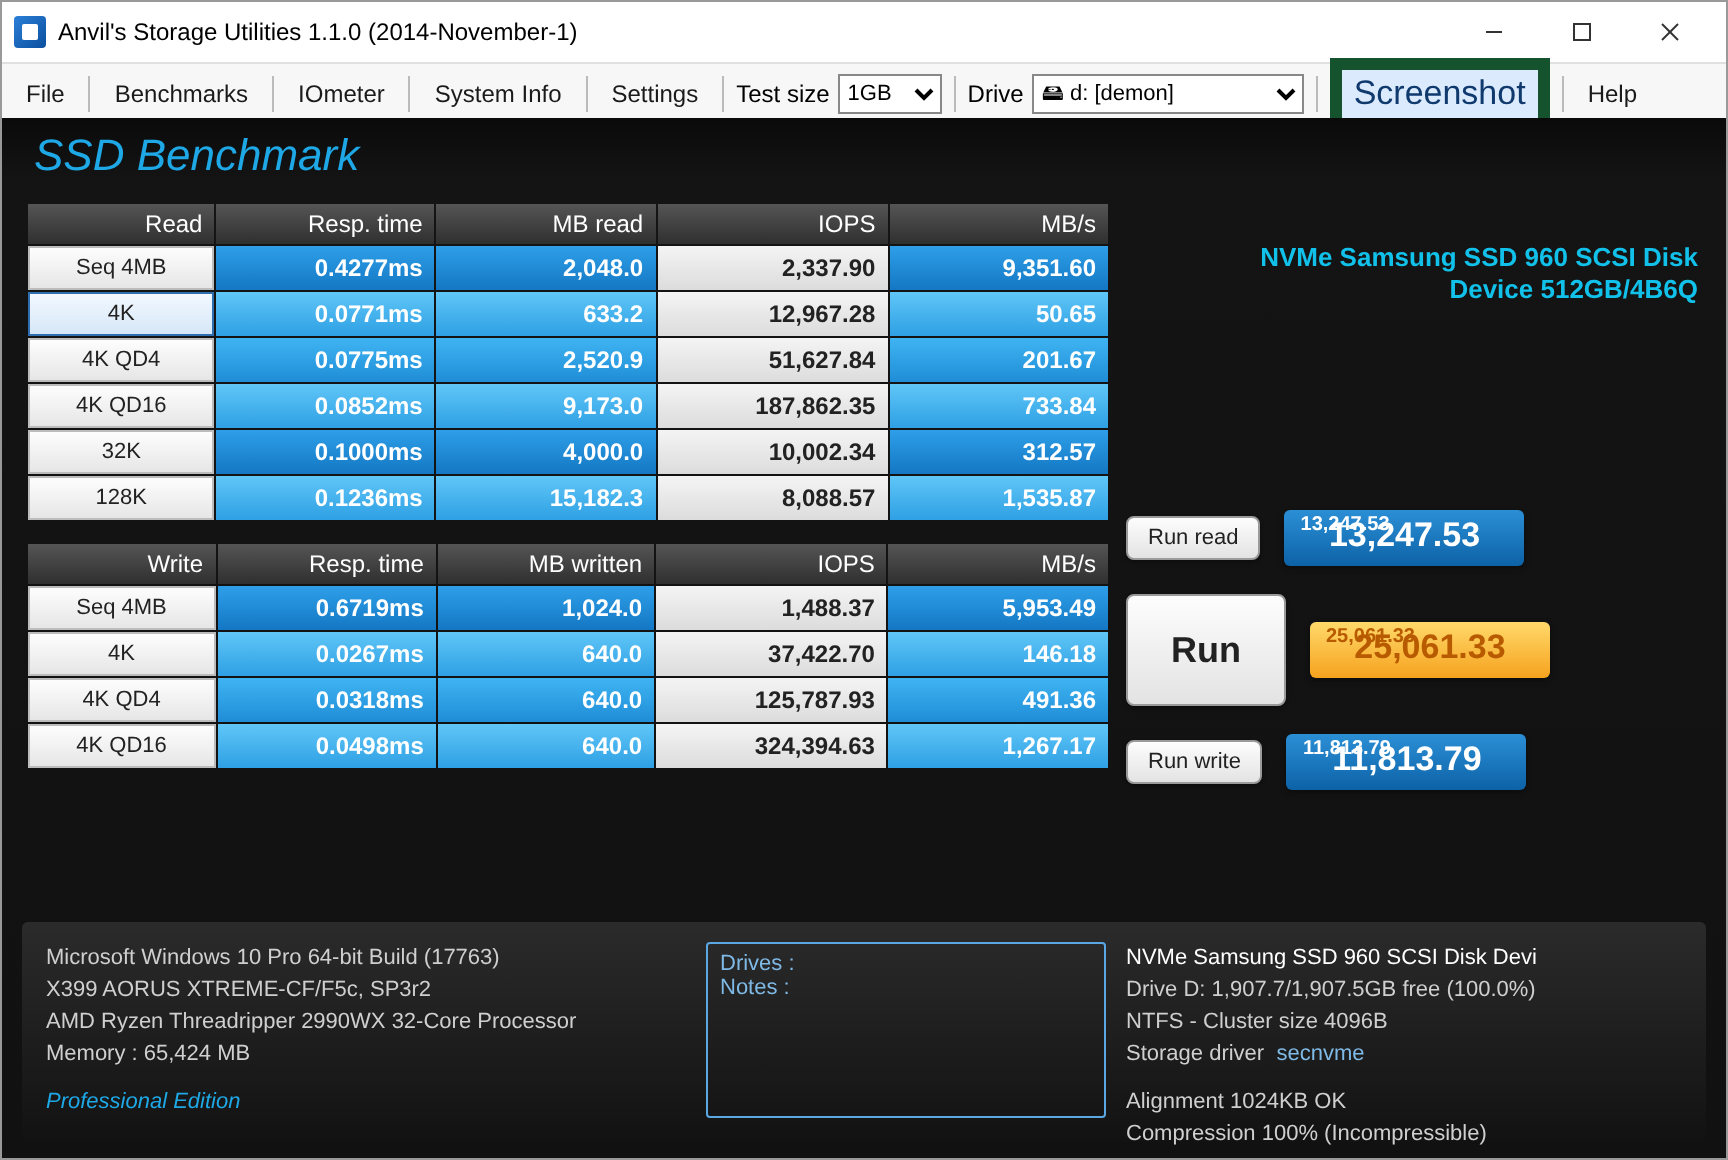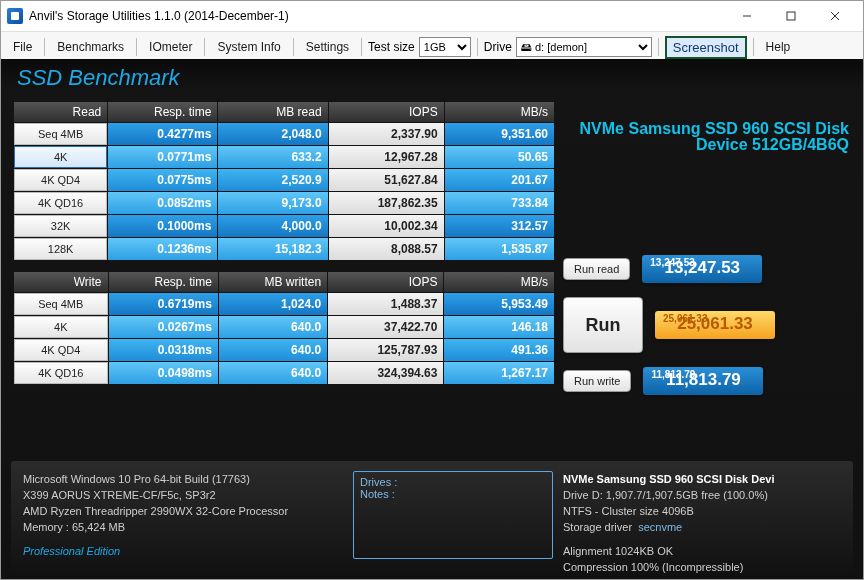--- a/index.html
+++ b/index.html
@@ -12,25 +12,25 @@
   .winbtn{width:44px;height:28px;display:flex;align-items:center;justify-content:center;font-family:sans-serif;font-size:14px}
   .winbtn svg{width:10px;height:10px;stroke:#333;stroke-width:1;fill:none}
   .menubar{height:26px;display:flex;align-items:center;gap:6px;padding:2px 6px;border-bottom:1px solid #cfcfcf;background:#f7f7f7}
   .menuitem{padding:2px 6px;color:#1a1a1a}
   .sep{width:1px;height:18px;background:#bbb}
   .testsize{display:flex;align-items:center;gap:4px}
   .testsize select,.drive select{height:20px;font-size:11px;border:1px solid #888;background:#fff}
   .testsize select{width:52px}
   .drive{display:flex;align-items:center;gap:4px}
   .drive select{width:136px}
-  .screenshot-btn{border:2px solid #14532d;background:#dbeafc;padding:2px 6px;color:#103a6e;font-size:13px}
+  .screenshot-btn{border:6px solid #14532d;background:#dbeafc;padding:2px 6px;color:#103a6e;font-size:17px}
   
   .client{position:absolute;left:0;right:0;top:58px;bottom:0;background:linear-gradient(#0a0a0a 0%,#141414 6%,#111 100%);padding:4px 8px 8px 12px;box-sizing:border-box;display:flex;flex-direction:column}
   .heading{color:#1fa8e6;font-size:22px;font-style:italic;font-weight:400;padding:2px 4px 10px 4px}
-  .devname{position:absolute;right:14px;top:62px;text-align:right;color:#12c1ea;font-size:16px;font-weight:bold;line-height:16px}
+  .devname{position:absolute;right:14px;top:62px;text-align:right;color:#12c1ea;font-size:13px;font-weight:bold;line-height:16px}
   
   .tables{display:flex;flex-direction:column;gap:10px;width:542px}
   table.bench{border-collapse:separate;border-spacing:1px;width:100%}
   table.bench th,table.bench td{height:20px;padding:0 6px;text-align:right;font-size:12px;vertical-align:middle}
   table.bench th{background:linear-gradient(#555,#2f2f2f);color:#fff;font-weight:normal}
   table.bench td.label{background:linear-gradient(#fdfdfd,#e6e6e6);border:1px solid #bcbcbc;text-align:center;font-size:11px;color:#222;width:92px}
   table.bench td.label.sel{border:1px solid #2f6fb0;background:linear-gradient(#f2f8ff,#d6e7f7)}
   td.blue{background:linear-gradient(#2e9fe8,#1477c4);color:#fff;font-weight:bold}
   td.blue2{background:linear-gradient(#3fb4f2,#1f8dd7);color:#fff;font-weight:bold}
   td.lightblue{background:linear-gradient(#60c6f7,#2ea0e4);color:#fff;font-weight:bold}
@@ -51,35 +51,35 @@
   .score.total .mini{color:#b85a00}
   .score.write{background:linear-gradient(#2b8fd6,#0d62a6)}
   .siderow{display:flex;align-items:center;gap:12px;margin-bottom:14px}
   
   .footer{position:absolute;left:10px;right:10px;bottom:8px;height:110px;background:linear-gradient(#2b2b2b,#121212);border-radius:3px;display:flex;gap:10px;padding:10px 12px;box-sizing:border-box;font-size:11px;color:#cfcfcf}
   .footer .sys{flex:0 0 320px;line-height:16px}
   .footer .edition{color:#1fa8e6;font-style:italic;margin-top:8px}
   .footer .notes{flex:0 0 200px}
   .footer .notes .box{border:1px solid #5aa7e2;border-radius:2px;height:78px;padding:4px 6px;color:#7fb9e6}
   .footer .right{flex:1;text-align:left;line-height:16px}
-  .footer .right .hd{color:#fff;font-weight:bold}
+  .footer .right .hd{color:#fff;font-weight:normal}
   .footer .right .link{color:#7fb9e6}
 </style>
 </head>
 <body>
 
 <div class="window">
 
   <div class="titlebar">
     <span class="icon">
       <svg viewBox="0 0 10 10">
           <rect x="1" y="1" width="8" height="8" rx="1"></rect>
         </svg>
     </span>
-    <span class="title">Anvil's Storage Utilities 1.1.0 (2014-December-1)</span>
+    <span class="title">Anvil's Storage Utilities 1.1.0 (2014-November-1)</span>
     <div class="winbtns">
       <div class="winbtn">
           <svg viewBox="0 0 10 10">
             <line x1="1" y1="5" x2="9" y2="5"></line>
           </svg>
         </div>
       <div class="winbtn">
           <svg viewBox="0 0 10 10">
             <rect x="1" y="1" width="8" height="8"></rect>
           </svg>

